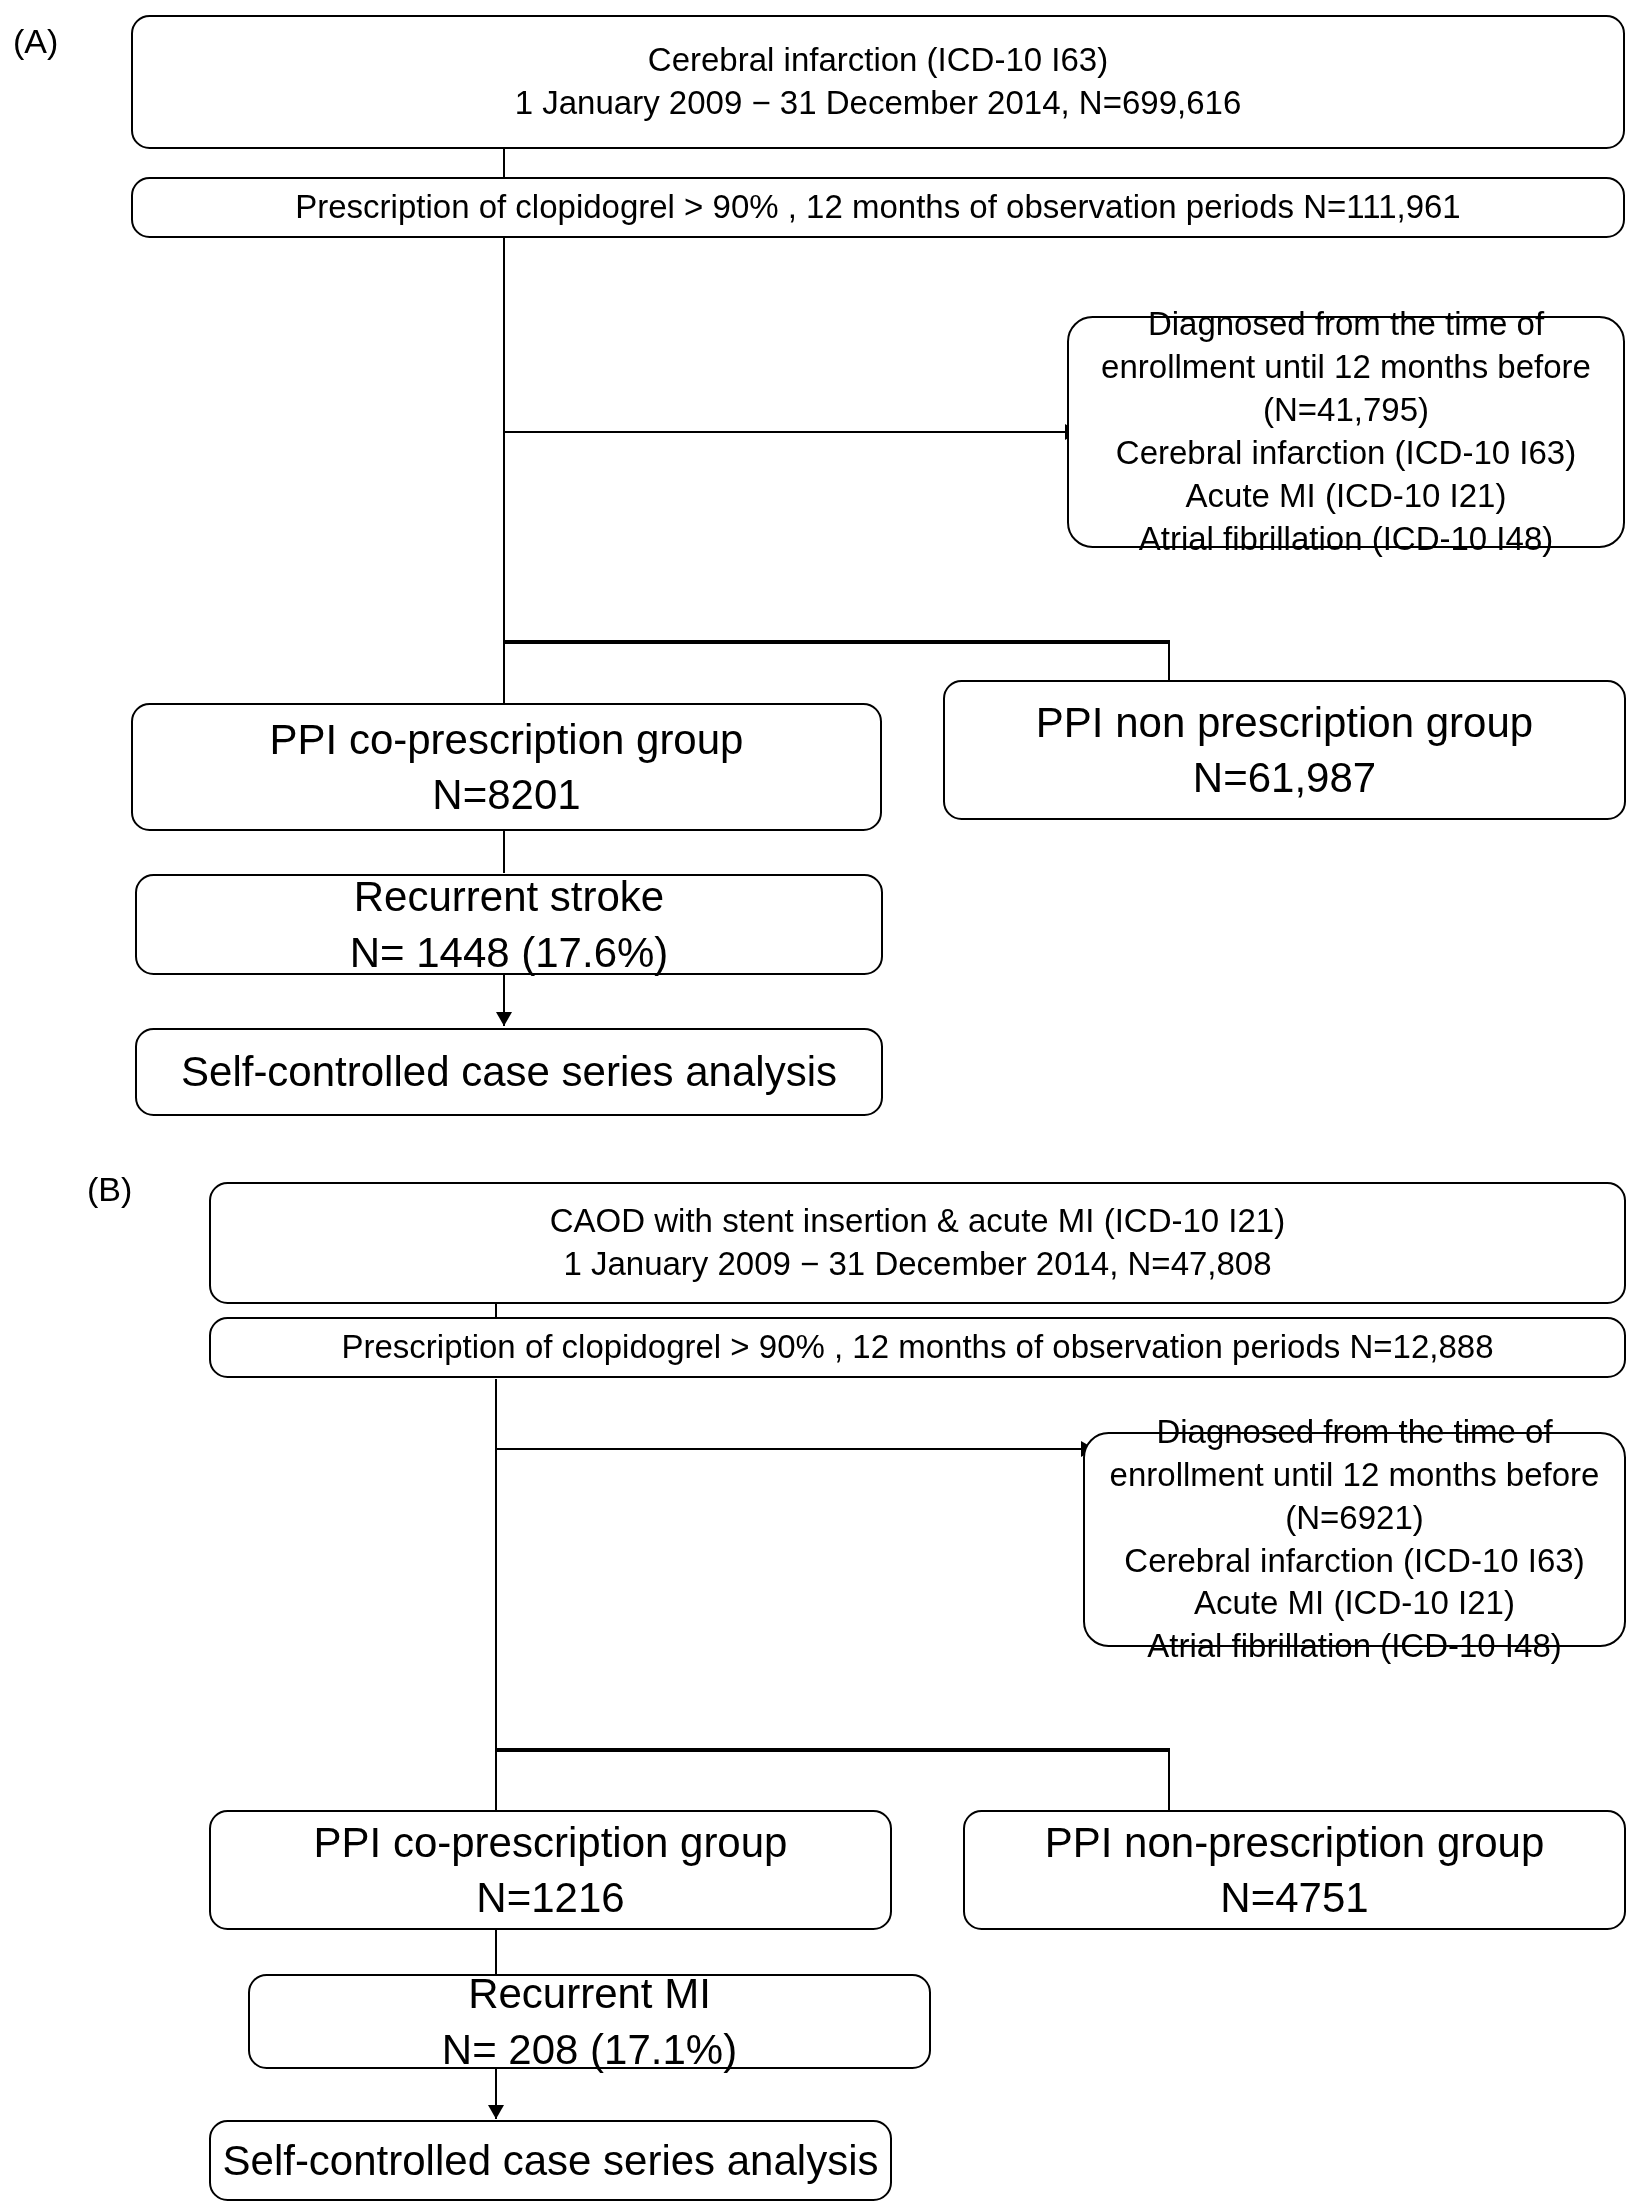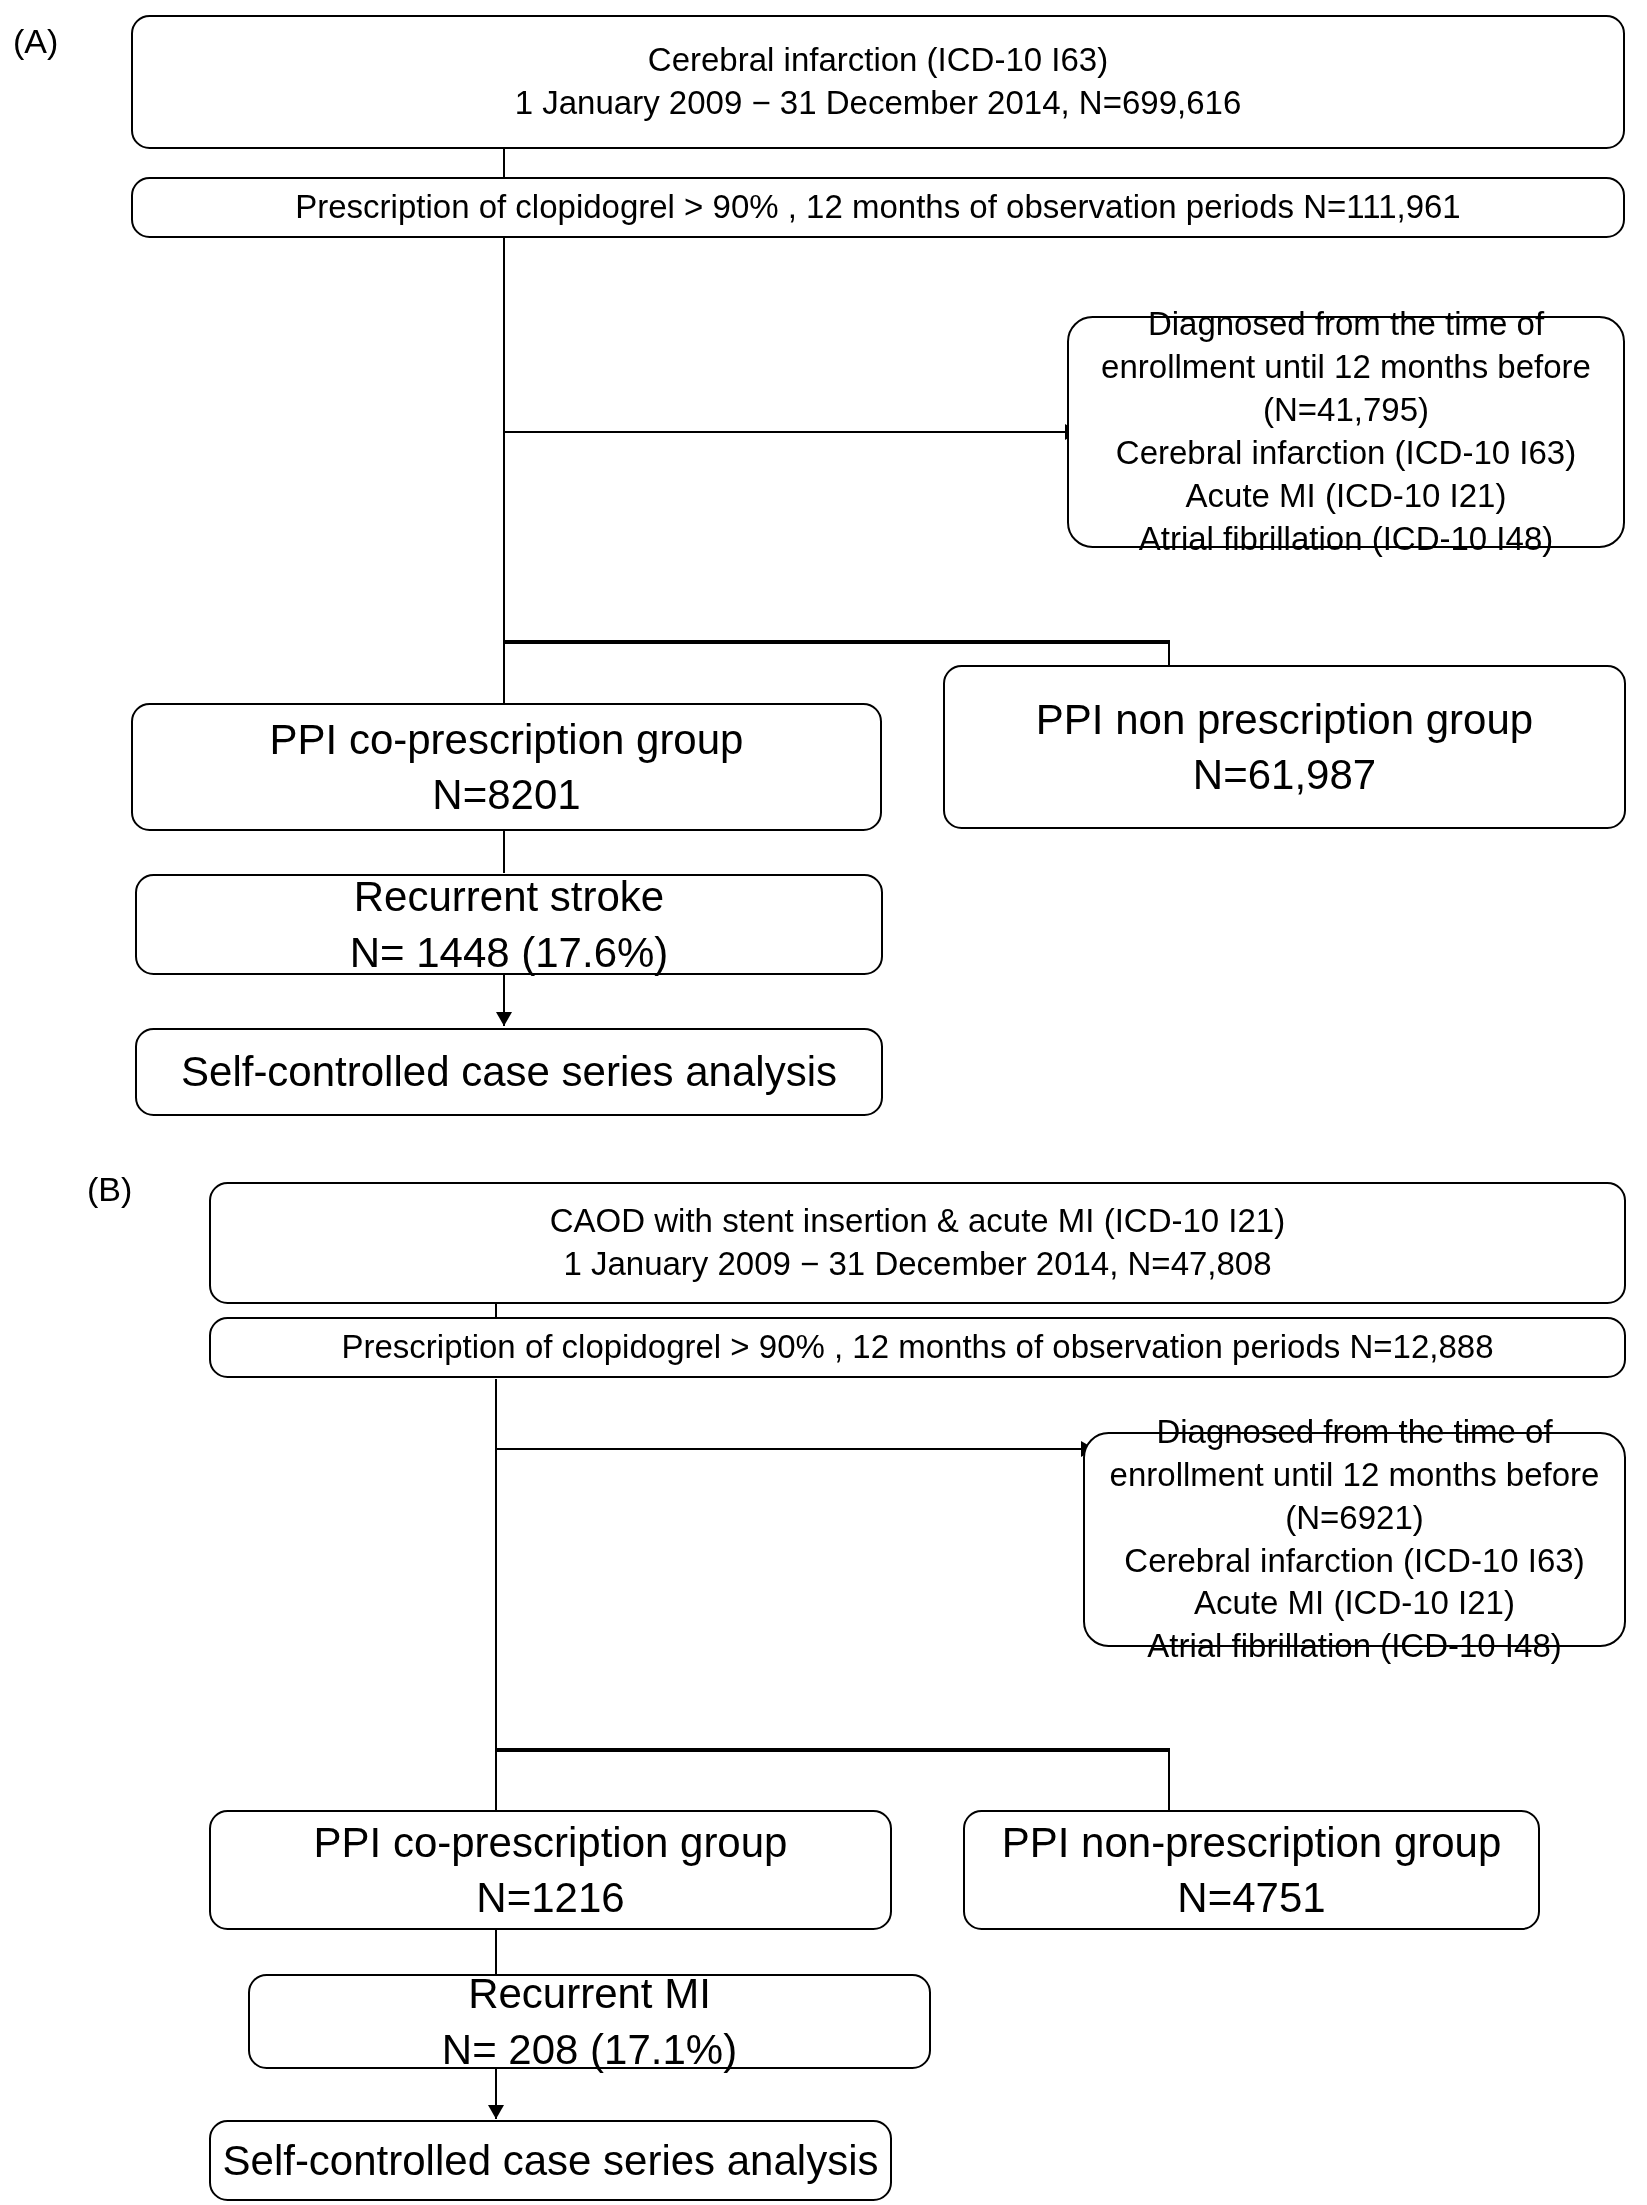--- a/index.html
+++ b/index.html
@@ -107,21 +107,21 @@
 
   <div class="hline" style="left:503px; top:640px; width:667px; height:3.7px;"></div>
   <div class="vline" style="left:503px; top:640px; height:65px;"></div>
   <div class="vline" style="left:1168px; top:640px; height:65px;"></div>
 
   <div class="box t-mid" style="left:131px; top:703px; width:751px; height:128px;">
     <span class="line">PPI co-prescription group</span>
     <span class="line">N=8201</span>
   </div>
 
-  <div class="box t-mid" style="left:943px; top:665px; width:683px; height:164px;text-align:center;">
+  <div class="box t-mid" style="left:943px; top:680px; width:683px; height:140px;text-align:center;">
     <span class="line">PPI non prescription group</span>
     <span class="line">N=61,987</span>
   </div>
 
   <div class="vline" style="left:503px; top:830px; height:43px;"></div>
 
   <div class="box t-mid" style="left:135px; top:874px; width:748px; height:101px;">
     <span class="line">Recurrent stroke</span>
     <span class="line">N= 1448 (17.6%)</span>
   </div>
@@ -162,21 +162,21 @@
 
   <div class="hline" style="left:495px; top:1748px; width:675px; height:3.7px;"></div>
   <div class="vline" style="left:495px; top:1748px; height:65px;"></div>
   <div class="vline" style="left:1168px; top:1748px; height:65px;"></div>
 
   <div class="box t-mid" style="left:209px; top:1810px; width:683px; height:120px;">
     <span class="line">PPI co-prescription group</span>
     <span class="line">N=1216</span>
   </div>
 
-  <div class="box t-mid" style="left:963px; top:1810px; width:577px; height:120px;">
+  <div class="box t-mid" style="left:963px; top:1810px; width:663px; height:120px;">
     <span class="line">PPI non-prescription group</span>
     <span class="line">N=4751</span>
   </div>
 
   <div class="vline" style="left:495px; top:1930px; height:46px;"></div>
 
   <div class="box t-mid" style="left:209px; top:1974px; width:683px; height:95px;margin-left:39px;">
     <span class="line">Recurrent MI</span>
     <span class="line">N= 208 (17.1%)</span>
   </div>

